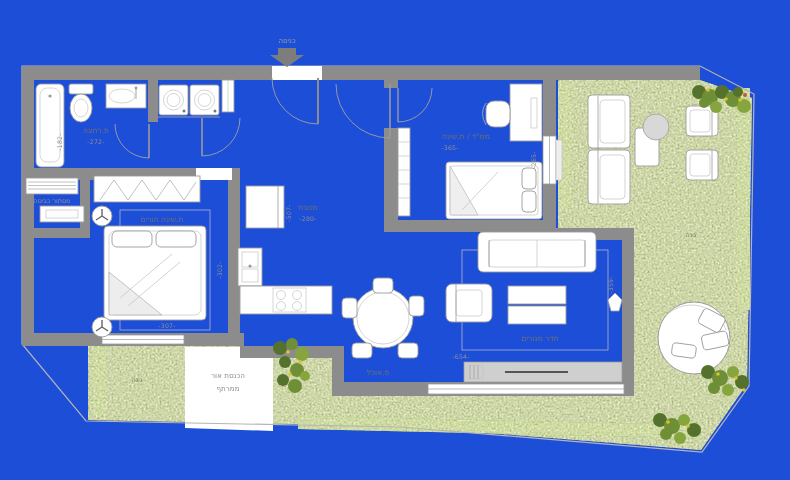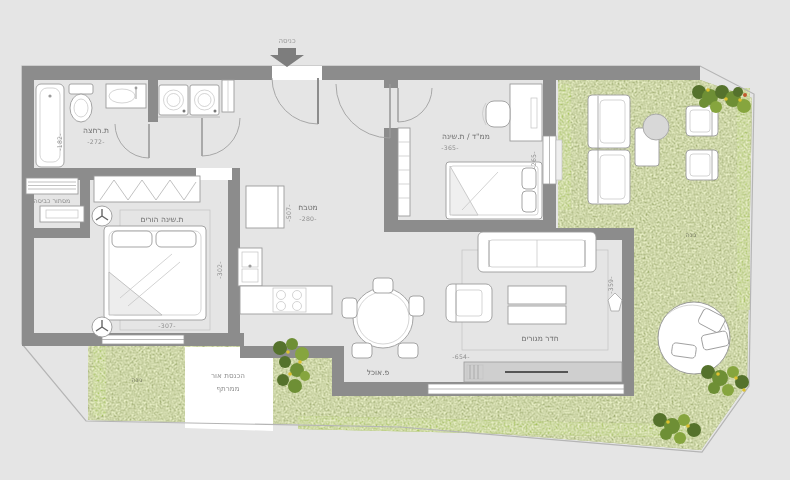--- a/index.html
+++ b/index.html
@@ -1,16 +1,16 @@
 <!DOCTYPE html>
 <html><head>
 <meta charset="utf-8">
 <style>
   html,body{margin:0;padding:0;background:#ffffff;}
-  .stage{position:relative;width:790px;height:480px;background:#e5e5e5;overflow:hidden;
+  .stage{position:relative;width:790px;height:480px;background:#1d4ed8;overflow:hidden;
          font-family:"DejaVu Sans",sans-serif;}
   svg{display:block;}
   text{font-family:"DejaVu Sans",sans-serif;}
   .room{font-size:7.6px;fill:#6f6f6f;}
   .dim{font-size:6.2px;fill:#8f8f8f;letter-spacing:.2px;}
   .small{font-size:7px;fill:#9c9c9c;}
   .tiny{font-size:6.4px;fill:#7d8168;}
   .lw{font-size:7.2px;fill:#8f8f8f;}
   .laundry{font-size:6.4px;fill:#8f8f8f;}
   .thin{stroke:#9b9b9b;stroke-width:.9;fill:#ffffff;}

